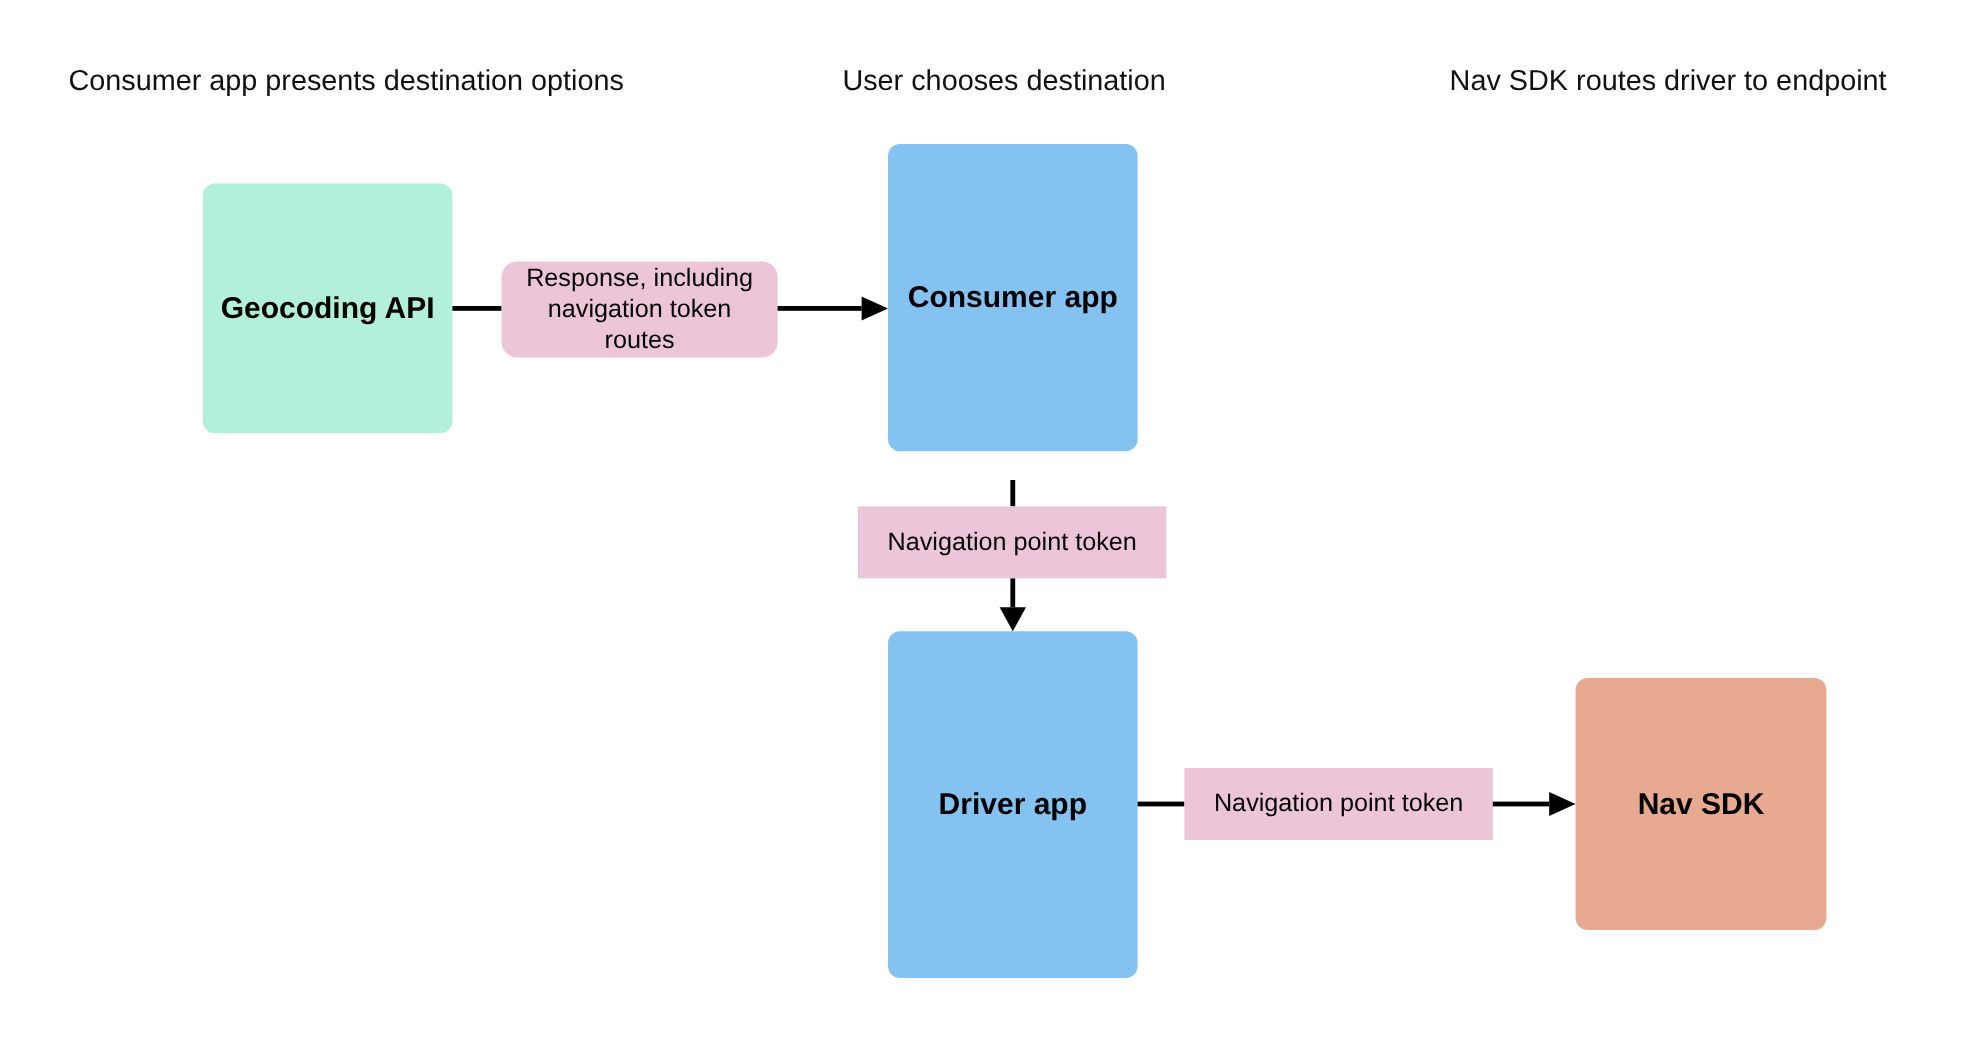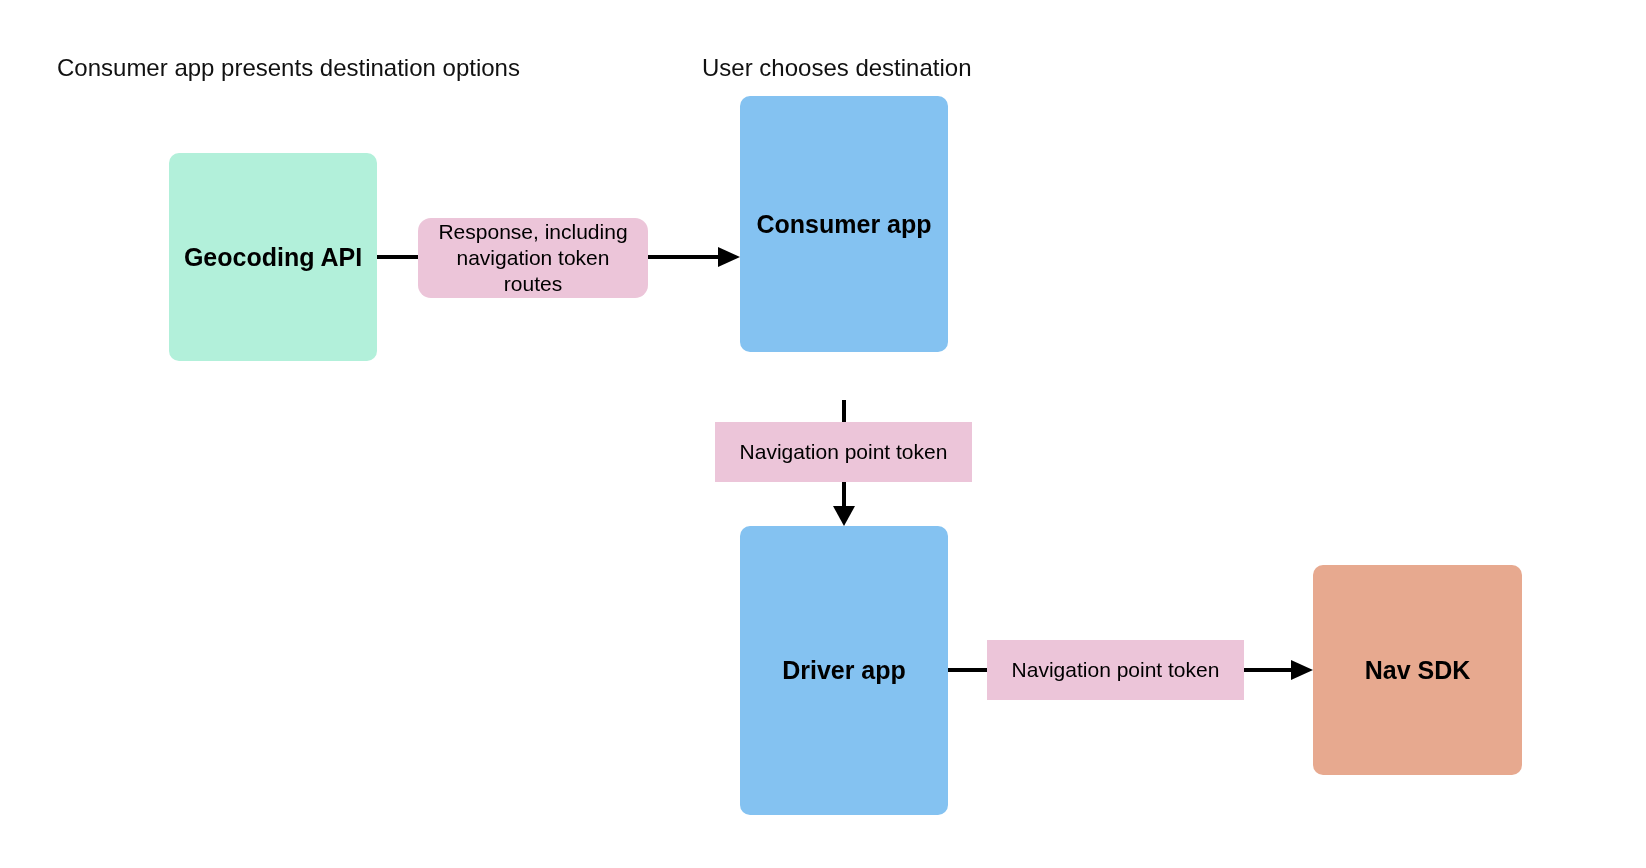--- a/index.html
+++ b/index.html
@@ -35,21 +35,21 @@
     align-items: center;
     justify-content: center;
   }
   .node-title {
     font-size: 25px;
     font-weight: 700;
     color: #000000;
     white-space: nowrap;
   }
   .node-geocoding { left: 169px;  top: 153px; width: 208px; height: 208px; background: #B2F0DA; }
-  .node-consumer  { left: 740px;  top: 96px; width: 208px; height: 256px; background: #84C2F1; }
+  .node-consumer  { left: 740px;  top: 120px; width: 208px; height: 256px; background: #84C2F1; }
   .node-driver    { left: 740px;  top: 526px; width: 208px; height: 289px; background: #84C2F1; }
   .node-navsdk    { left: 1313px; top: 565px; width: 209px; height: 210px; background: #E7A98F; }
 
   
   .edge-label {
     position: absolute;
     background: #ECC5D9;
     display: flex;
     flex-direction: column;
     align-items: center;
@@ -87,20 +87,21 @@
   .head-b { left: 833px;  top: 506px; }
   .head-c { left: 1291px; top: 660px; }
 </style>
 </head>
 <body>
 
 <div class="canvas">
 
   <div class="phase-label phase-1">Consumer app presents destination options</div>
   <div class="phase-label phase-2">User chooses destination</div>
+  <div class="phase-label phase-3">Nav SDK routes driver to endpoint</div>
 
   <div class="node node-geocoding" style="background-color: rgb(178, 240, 218);">
     <span class="node-title">Geocoding API</span>
   </div>
 
   <div class="node node-consumer" style="background-color: rgb(132, 194, 241);">
     <span class="node-title">Consumer app</span>
   </div>
 
   <div class="node node-navsdk" style="background-color: rgb(231, 169, 143);">

